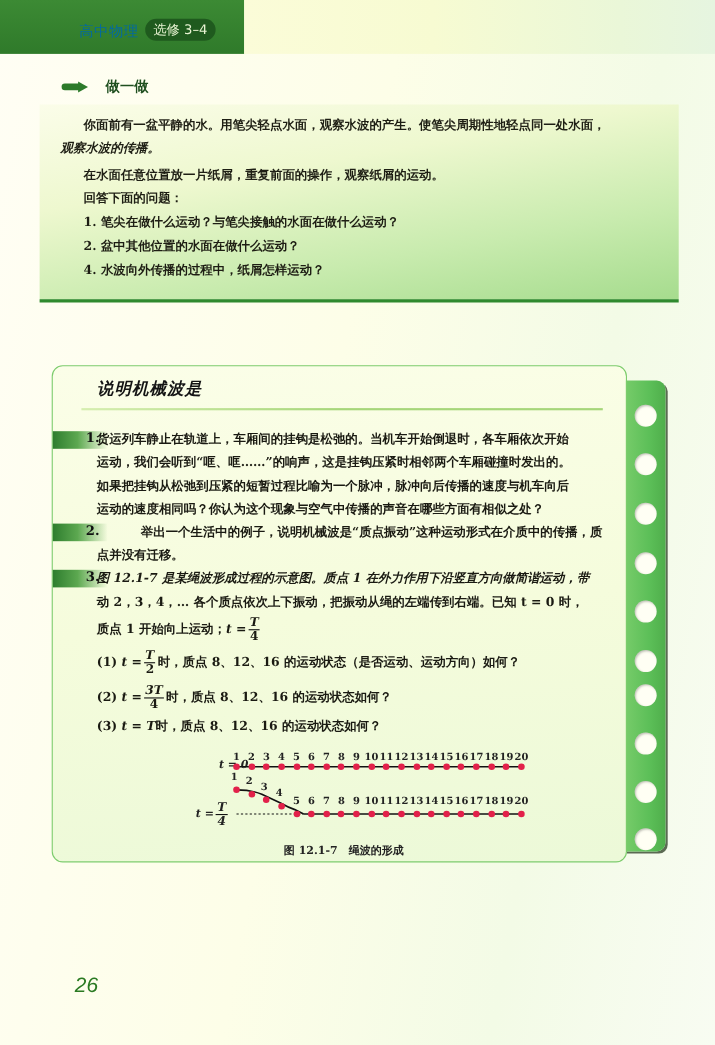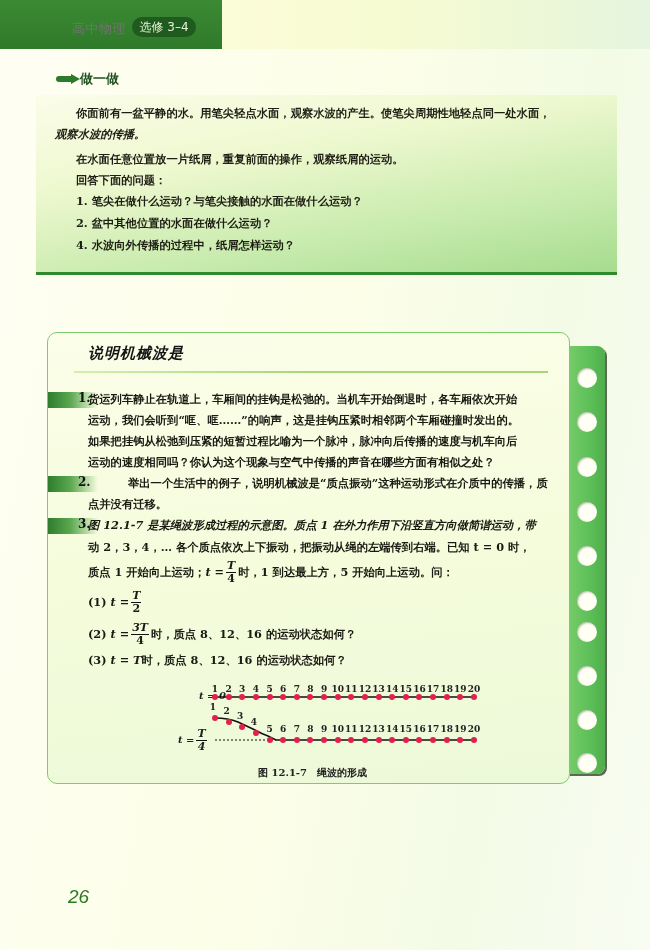--- a/index.html
+++ b/index.html
@@ -13,33 +13,33 @@
   
   .header-band {
     position:absolute; left:0; top:0; width:222px; height:49px;
     background: linear-gradient(180deg, #3c8a34 0%, #2f7a2a 100%);
   }
   .header-rest {
     position:absolute; left:222px; top:0; width:428px; height:49px;
     background: linear-gradient(90deg, #fbfcd8 0%, #f7fbd2 40%, #eaf7d8 80%, #e6f5e0 100%);
   }
   .header-title {
-    position:absolute; left:72px; top:20px; font-size:13px; color:#737373;
+    position:absolute; left:72px; top:20px; font-size:13px; color:#0369a1;
     font-family:"DejaVu Sans", sans-serif; letter-spacing:0.5px;
   }
   .header-pill {
     position:absolute; left:132px; top:17px; width:64px; height:20px;
     background:#1f5a1e; border-radius:10px; color:#e7f3d2;
     font-size:12px; line-height:20px; text-align:center;
     font-family:"DejaVu Sans", sans-serif;
   }
   
   .doit-heading {
     position:absolute; left:56px; top:69px; height:20px;
-    display:flex; align-items:center; gap:0;
+    display:flex; align-items:center; gap:16px;
   }
   .arrow-icon { width:24px; height:10px; position:relative; }
   .arrow-icon .shaft { position:absolute; left:0; top:2px; width:16px; height:6px; background:#2c7a2a; border-radius:3px 0 0 3px; }
   .arrow-icon .head { position:absolute; left:15px; top:0; width:0; height:0; border-top:5px solid transparent; border-bottom:5px solid transparent; border-left:9px solid #2c7a2a; }
   .doit-title { font-size:13px; font-weight:bold; color:#1f4f1f; font-family:"DejaVu Sans", sans-serif; }
   .doit-box {
     position:absolute; left:36px; top:95px; width:581px; height:180px;
     background: linear-gradient(170deg, #fbfde9 0%, #eef8cf 35%, #c8ebae 70%, #a6dc8e 100%);
     border-bottom:3px solid #2f8a2e;
   }
@@ -126,24 +126,24 @@
 <div class="num-bar" style="top:476px;"></div>
 <div class="num-label" style="top:475px;">2.</div>
 <div class="ex-text" style="top:473px;margin-left:40px;">举出一个生活中的例子，说明机械波是“质点振动”这种运动形式在介质中的传播，质</div>
 <div class="ex-text" style="top:494px;">点并没有迁移。</div>
 
 <div class="num-bar" style="top:518px;"></div>
 <div class="num-label" style="top:517px;">3.</div>
 <div class="ex-text" style="top:515px;font-style:italic;">图 12.1-7 是某绳波形成过程的示意图。质点 1 在外力作用下沿竖直方向做简谐运动，带</div>
 <div class="ex-text" style="top:537px;">动 2，3，4，… 各个质点依次上下振动，把振动从绳的左端传到右端。已知 t = 0 时，</div>
 <div class="ex-text" style="top:560px;">
-  <span>质点 1 开始向上运动；</span><span class="it">t =</span><span class="frac"><span class="n">T</span><span class="d">4</span></span><span>时，1 到达最上方，5 开始向上运动。问：</span>
+  <span>质点 1 开始向上运动；</span><span class="it">t =</span><span class="frac"><span class="n">T</span><span class="d">4</span></span>
 </div>
 <div class="ex-text" style="top:590px;">
-  <span>(1)</span> <span class="it">t =</span><span class="frac"><span class="n">T</span><span class="d">2</span></span>
+  <span>(1)</span> <span class="it">t =</span><span class="frac"><span class="n">T</span><span class="d">2</span></span><span>时，质点 8、12、16 的运动状态（是否运动、运动方向）如何？</span>
 </div>
 <div class="ex-text" style="top:622px;">
   <span>(2)</span> <span class="it">t =</span><span class="frac"><span class="n">3T</span><span class="d">4</span></span><span>时，质点 8、12、16 的运动状态如何？</span>
 </div>
 <div class="ex-text" style="top:650px;">
   <span>(3)</span> <span class="it">t = T</span><span>时，质点 8、12、16 的运动状态如何？</span>
 </div>
 
 <div id="figure">
   <div class="fig-label" style="left:178px;top:690px;margin-left:21px;">t = 0</div>

